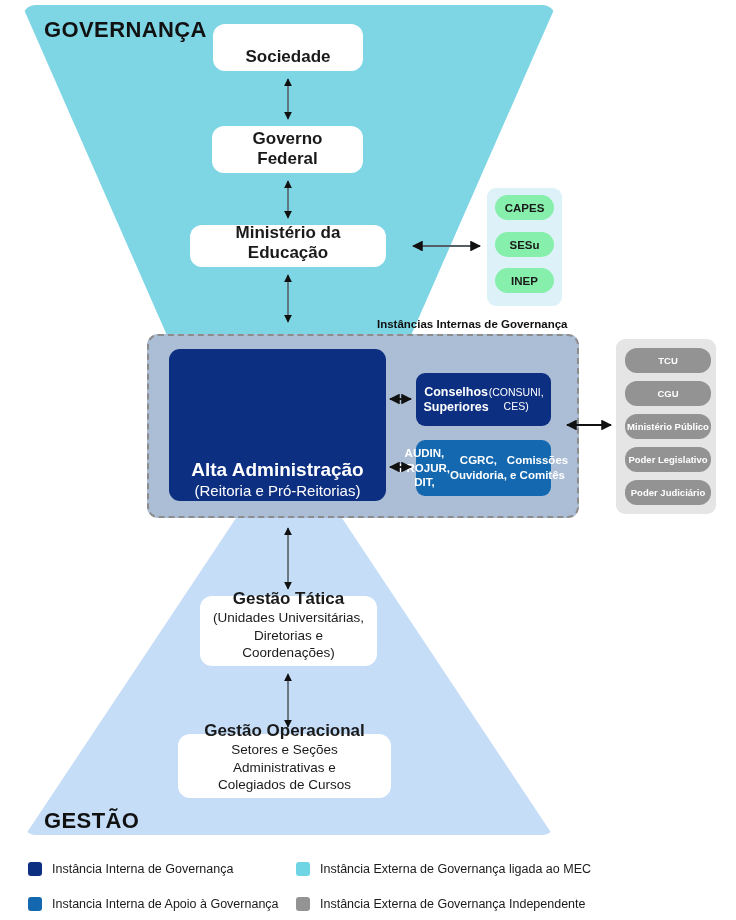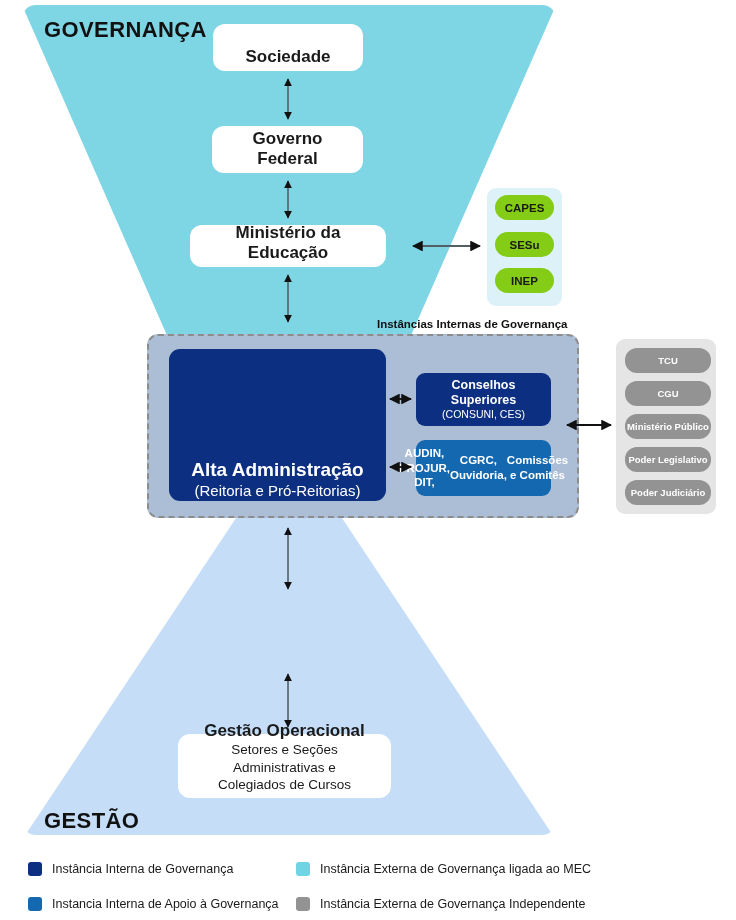--- a/index.html
+++ b/index.html
@@ -48,21 +48,21 @@
   #gestao-tatica{left:200px;top:596px;width:177px;height:70px;}
   #gestao-operacional{left:178px;top:734px;width:213px;height:64px;}
 
   
   #mec-group{
     position:absolute;left:487px;top:188px;width:75px;height:118px;
     background:#ddf2f8;border-radius:9px;
   }
   .pill{
     position:absolute;left:8px;width:59px;height:25px;
-    background:#84cc16;border-radius:13px;
+    background:#86efac;border-radius:13px;
     display:flex;align-items:center;justify-content:center;
     font-weight:bold;font-size:11.5px;color:#1a1a1a;
   }
   #pill-0{top:7px;}
   #pill-1{top:44px;}
   #pill-2{top:80px;}
 
   
   #internas-label{
     position:absolute;left:377px;top:318px;
@@ -77,21 +77,21 @@
     position:absolute;left:169px;top:349px;width:217px;height:152px;
     background:#0d2f81;border-radius:11px;
     display:flex;flex-direction:column;align-items:center;justify-content:flex-end;
     text-align:center;color:#ffffff;box-sizing:border-box;padding:0 6px;
   }
   #alta-adm .a1{font-weight:bold;font-size:19px;line-height:1.2;}
   #alta-adm .a2{font-weight:normal;font-size:15px;line-height:1.25;}
 
   .navybox{
     position:absolute;background:#0d2f81;border-radius:9px;
-    display:flex;flex-direction:column;align-items:center;justify-content:center;
+    display:flex;flex-direction:row;align-items:center;justify-content:center;
     text-align:center;color:#ffffff;box-sizing:border-box;padding:0 17px;
   }
   .bluebox{
     position:absolute;background:#1468af;border-radius:9px;
     display:flex;align-items:center;justify-content:center;
     text-align:center;color:#ffffff;box-sizing:border-box;padding:0 5px;
   }
   #conselhos{left:416px;top:373px;width:135px;height:53px;}
   #conselhos .c1{font-weight:bold;font-size:12.5px;line-height:1.2;}
   #conselhos .c2{font-weight:normal;font-size:10.5px;line-height:1.25;}
@@ -210,20 +210,25 @@
       <span>Ministério Público</span>
     </div>
     <div id="gp-3" class="graypill">
       <span>Poder Legislativo</span>
     </div>
     <div id="gp-4" class="graypill">
       <span>Poder Judiciário</span>
     </div>
   </div>
 
+  <div id="gestao-tatica" class="wbox">
+    <span class="t1">Gestão Tática</span>
+    <span class="t2">(Unidades Universitárias,</span>
+    <span class="t2">Diretorias e Coordenações)</span>
+  </div>
 
   <div id="gestao-operacional" class="wbox">
     <span class="t1">Gestão Operacional</span>
     <span class="t2">Setores e Seções Administrativas e</span>
     <span class="t2">Colegiados de Cursos</span>
   </div>
 
   <svg id="arrows" viewBox="0 0 736 920" xmlns="http://www.w3.org/2000/svg">
     <defs>
       <marker id="ah" viewBox="0 0 10 10" refX="9" refY="5" markerWidth="5" markerHeight="5" orient="auto-start-reverse">

